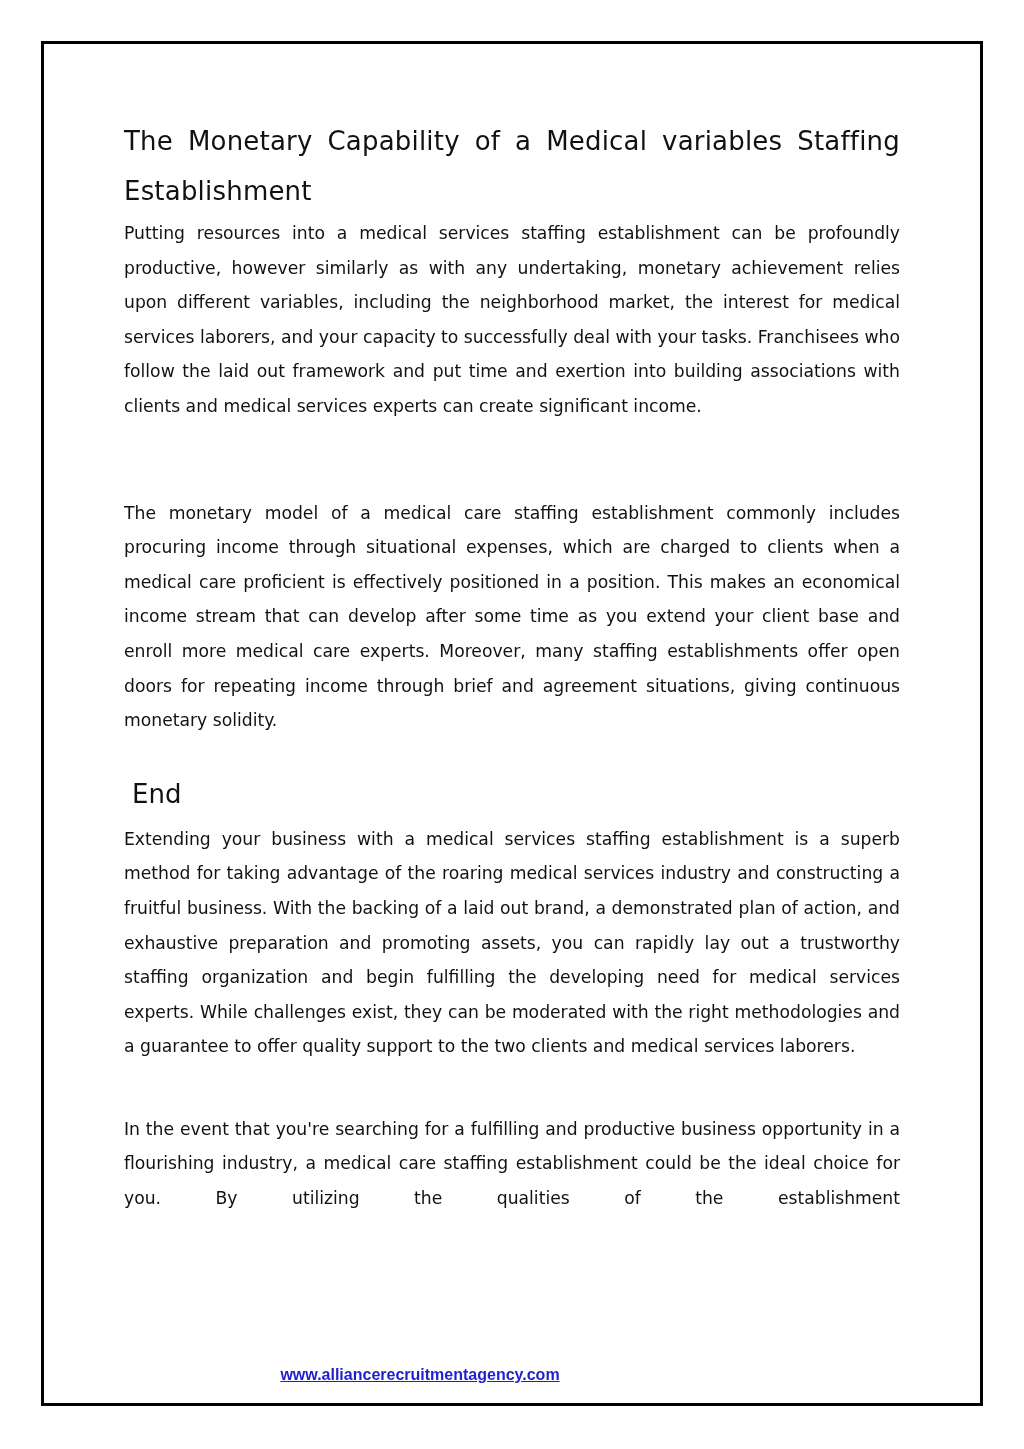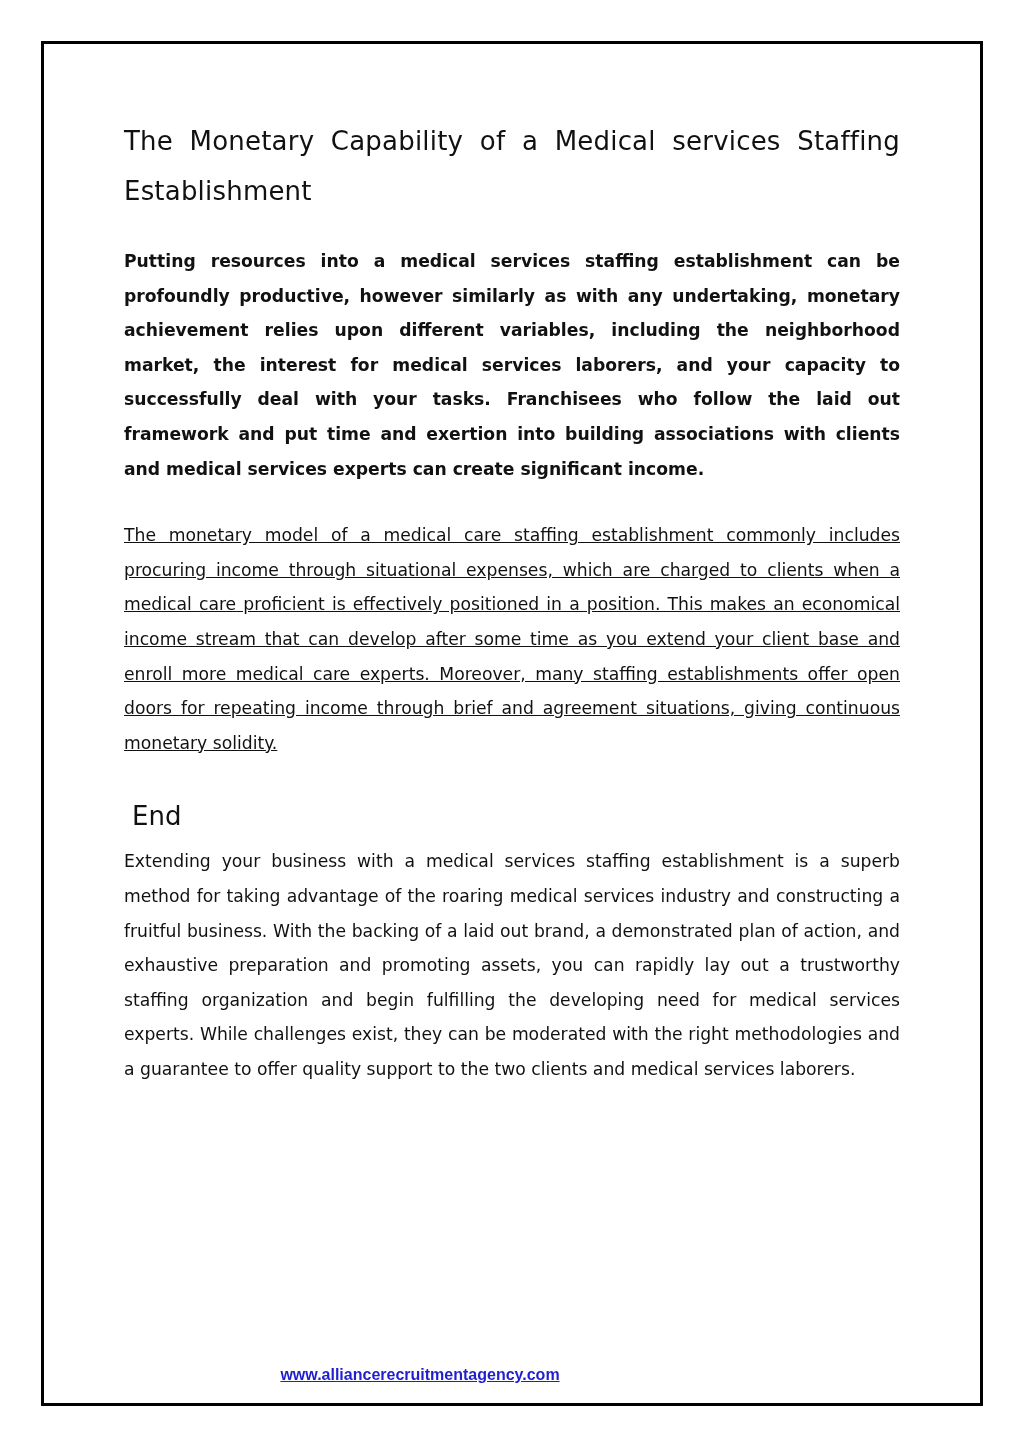--- a/index.html
+++ b/index.html
@@ -15,38 +15,39 @@
     font-family: "DejaVu Sans", sans-serif; color: #111;
   }
   .title {
     font-size: 26px; line-height: 50px; margin: 0; font-weight: normal;
     text-align: justify; letter-spacing: 0.2px;
   }
   .para {
     font-size: 17.2px; line-height: 34.6px; margin: 0;
     text-align: justify; text-align-last: left;
   }
-  .p1 { margin-top: 28px; font-weight: bold; }
-  .p2 { margin-top: 32px; text-decoration: underline; }
+  .p1 { margin-top: 0; }
+  .p2 { margin-top: 72px; }
   .heading2 { font-size: 26px; line-height: 40px; margin: 36px 0 0 8px; font-weight: normal; }
   .p3 { margin-top: 8px; }
   .p4 { margin-top: 48px; }
   .p4 { text-align-last: justify; }
   .footer-link {
     position: absolute; left: 0; width: 840px; top: 1366px; text-align: center;
     font-family: "Liberation Sans", sans-serif; font-weight: bold; font-size: 16px;
     color: #1f1fd0; text-decoration: underline;
   }
 </style>
 </head>
 <body>
 
 <div class="page-frame"></div>
 
 <div class="content">
-  <h1 class="title">The Monetary Capability of a Medical services Staffing Establishment</h1>
+  <h1 class="title">The Monetary Capability of a Medical variables Staffing Establishment</h1>
   <p class="para p1">Putting resources into a medical services staffing establishment can be profoundly productive, however similarly as with any undertaking, monetary achievement relies upon different variables, including the neighborhood market, the interest for medical services laborers, and your capacity to successfully deal with your tasks. Franchisees who follow the laid out framework and put time and exertion into building associations with clients and medical services experts can create significant income.</p>
   <p class="para p2">The monetary model of a medical care staffing establishment commonly includes procuring income through situational expenses, which are charged to clients when a medical care proficient is effectively positioned in a position. This makes an economical income stream that can develop after some time as you extend your client base and enroll more medical care experts. Moreover, many staffing establishments offer open doors for repeating income through brief and agreement situations, giving continuous monetary solidity.</p>
   <h2 class="heading2">End</h2>
   <p class="para p3">Extending your business with a medical services staffing establishment is a superb method for taking advantage of the roaring medical services industry and constructing a fruitful business. With the backing of a laid out brand, a demonstrated plan of action, and exhaustive preparation and promoting assets, you can rapidly lay out a trustworthy staffing organization and begin fulfilling the developing need for medical services experts. While challenges exist, they can be moderated with the right methodologies and a guarantee to offer quality support to the two clients and medical services laborers.</p>
+  <p class="para p4">In the event that you're searching for a fulfilling and productive business opportunity in a flourishing industry, a medical care staffing establishment could be the ideal choice for you. By utilizing the qualities of the establishment</p>
 </div>
 
 <a class="footer-link">www.alliancerecruitmentagency.com</a>
 
 </body></html>

